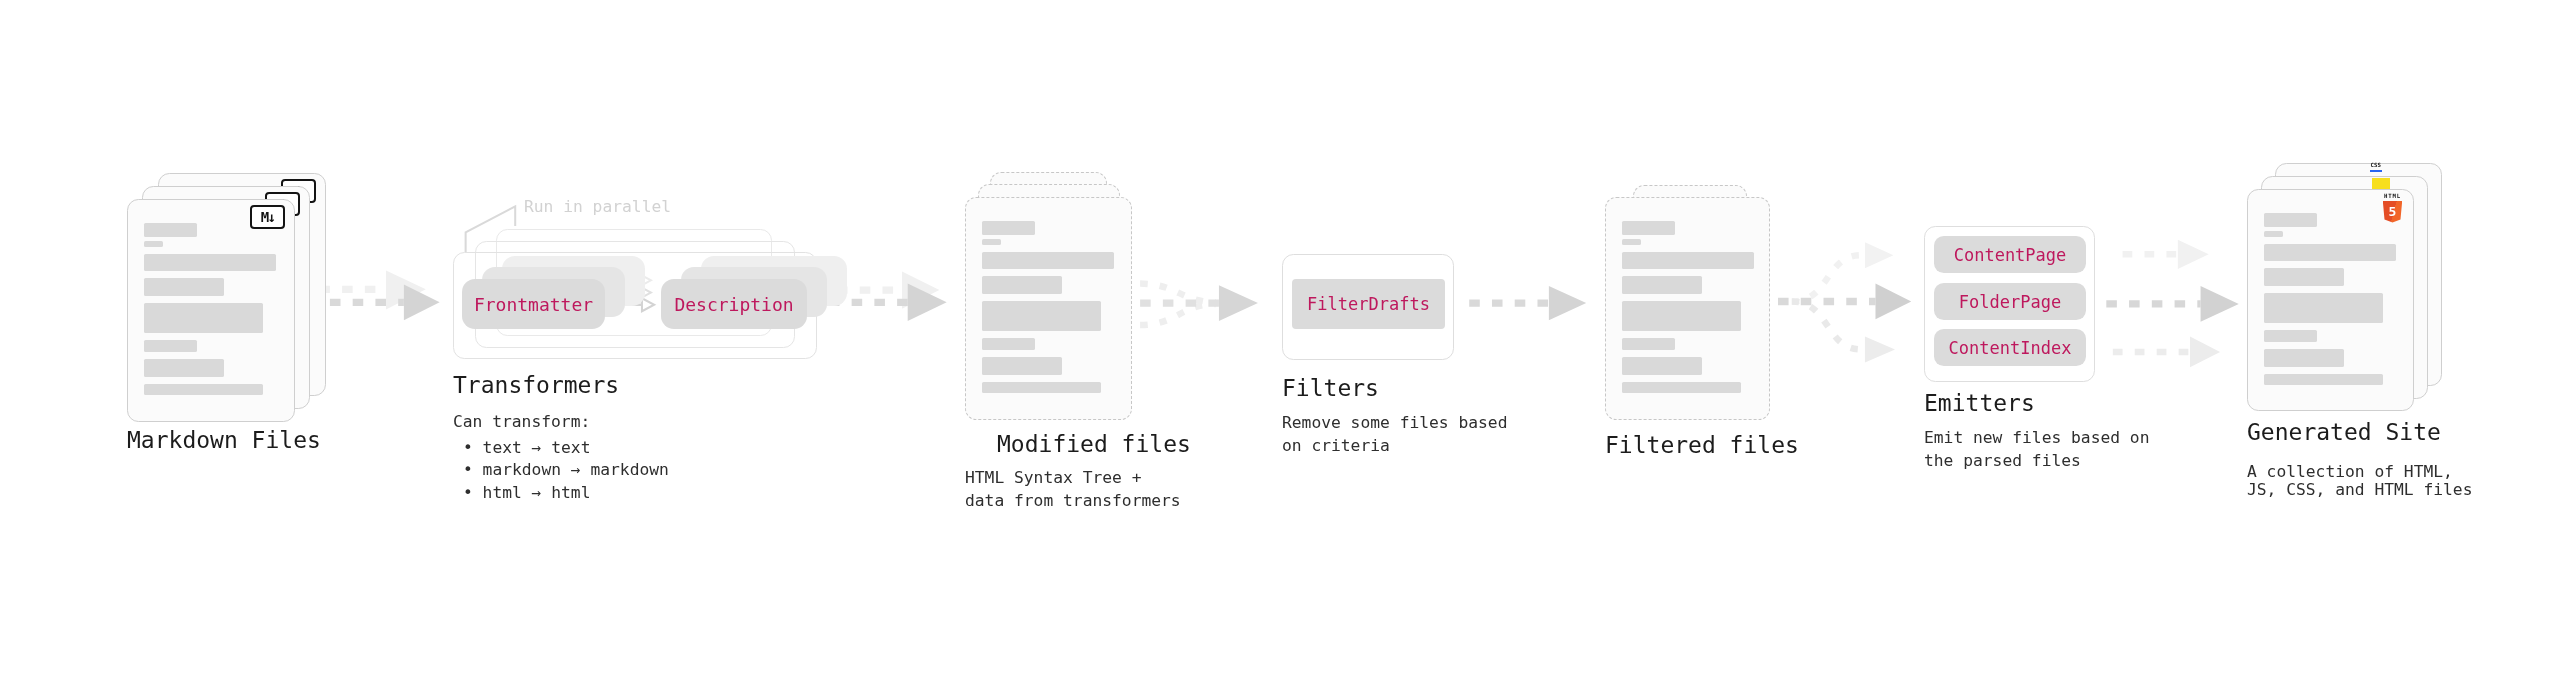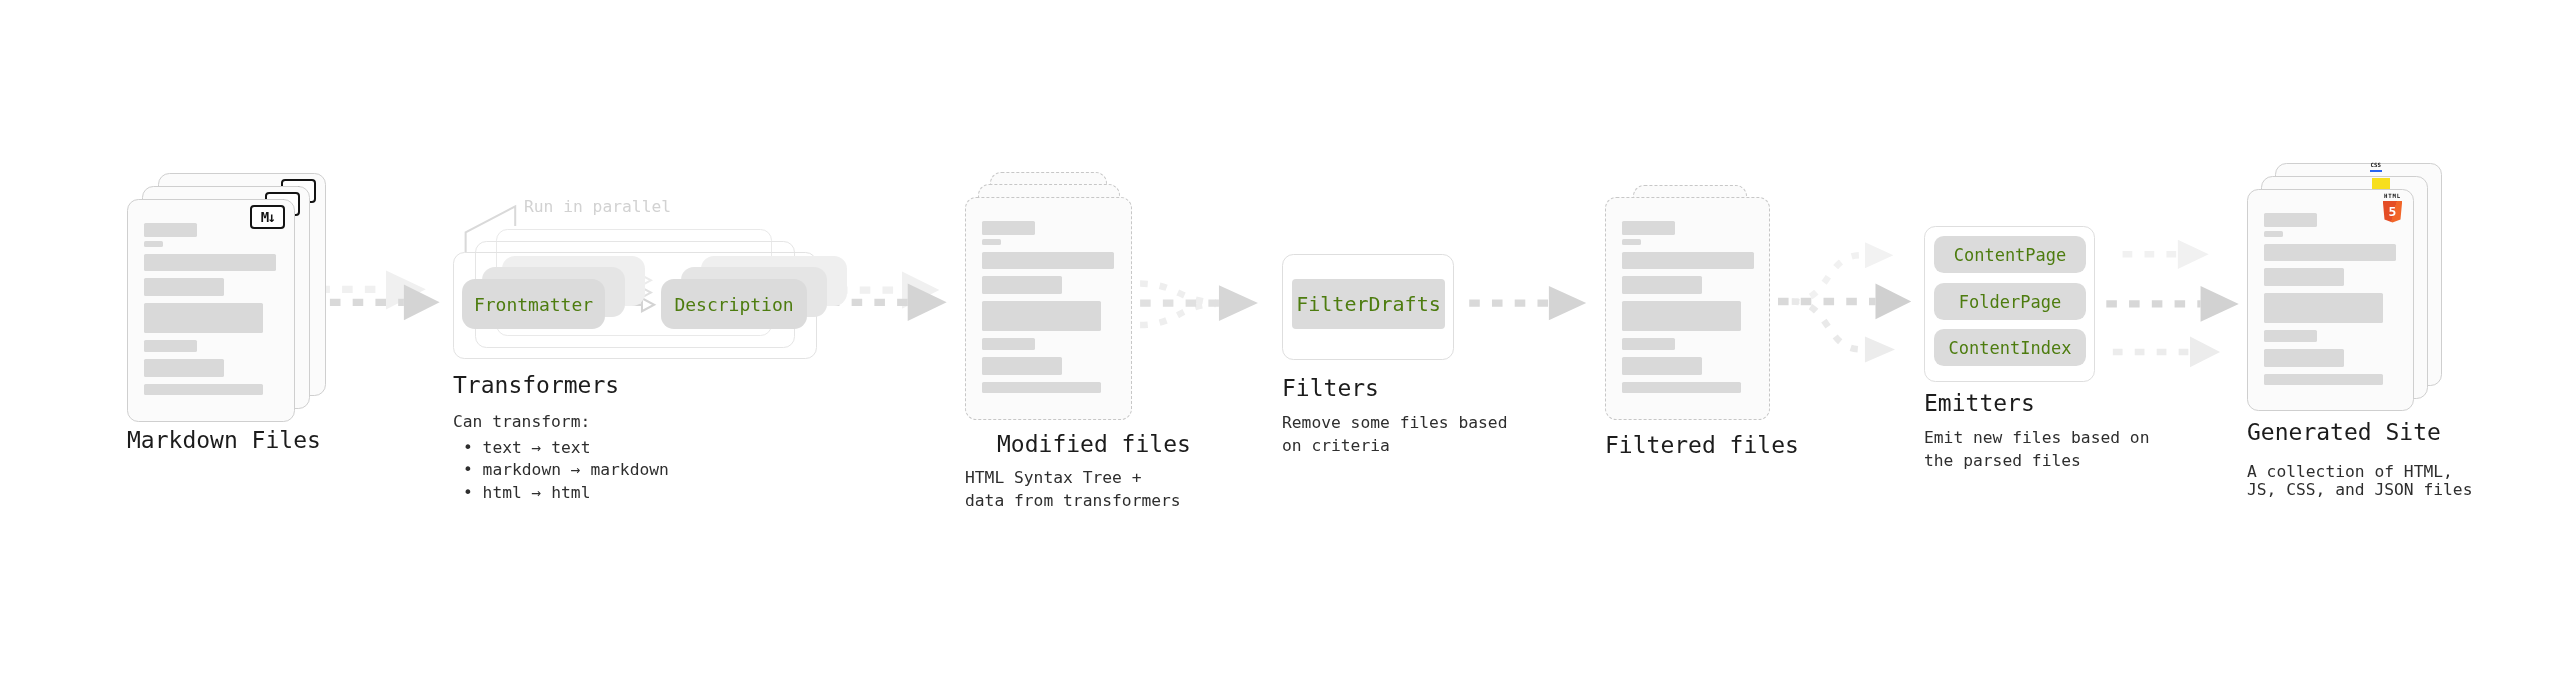--- a/index.html
+++ b/index.html
@@ -35,27 +35,27 @@
     display:flex;align-items:center;justify-content:center;}
   .js-badge{position:absolute;left:2372px;top:178px;width:18px;height:10.6px;background:#f7df1e;}
   .css-badge{position:absolute;left:2366px;top:163px;width:19.5px;text-align:center;}
   .css-top{font-size:5.7px;font-weight:bold;color:#111;line-height:5.7px;}
   .css-bar{width:12.2px;height:2.4px;background:#2965f1;margin:0.8px auto 0;}
   
   .gbox{position:absolute;border:1.6px solid #e2e2e2;border-radius:11.4px;box-sizing:border-box;background:transparent;}
   .gbox.solid-border{border-color:#dedede;background:#ffffff;}
   
   .pill{position:absolute;border-radius:13px;display:flex;align-items:center;justify-content:center;
-        color:#4d7c0f;background:#dbdbdb;}
+        color:#be185d;background:#dbdbdb;}
   .pill.tf{width:143px;height:50px;font-size:18px;}
   .pill.tf2{width:146px;height:50px;font-size:18px;}
   .ghost1{background:#e5e5e5;}
   .ghost2{background:#efefef;}
   .pill.em{width:152px;height:37px;font-size:17px;border-radius:9.8px;}
-  .pill.ft{width:153px;height:50px;font-size:20px;border-radius:4px;}
+  .pill.ft{width:153px;height:50px;font-size:17px;border-radius:4px;}
   
   .heading{position:absolute;font-size:23px;color:#1c1c1c;white-space:nowrap;}
   .caption{position:absolute;font-size:16.3px;color:#2e2e2e;white-space:nowrap;line-height:23px;}
   .annotation{position:absolute;font-size:16.3px;color:#d2d2d2;white-space:nowrap;}
   .svg-layer{position:absolute;left:0;top:0;pointer-events:none;}
 </style>
 </head>
 <body>
 
 <div id="canvas">
@@ -245,17 +245,17 @@
       <div class="bar b2"></div>
       <div class="bar b3"></div>
       <div class="bar b4"></div>
       <div class="bar b5"></div>
       <div class="bar b6"></div>
       <div class="bar b7"></div>
       <div class="bar b8"></div>
     </div>
     <div class="heading" style="left:2247px;top:419px;text-align:right;">Generated Site</div>
     <div class="caption" style="left:2247px;top:434px;margin-top:26px;">A collection of HTML,</div>
-    <div class="caption" style="left:2247px;top:478px;">JS, CSS, and JSON files</div>
+    <div class="caption" style="left:2247px;top:478px;">JS, CSS, and HTML files</div>
   </div>
 
 </div>
 
 
 </body></html>

